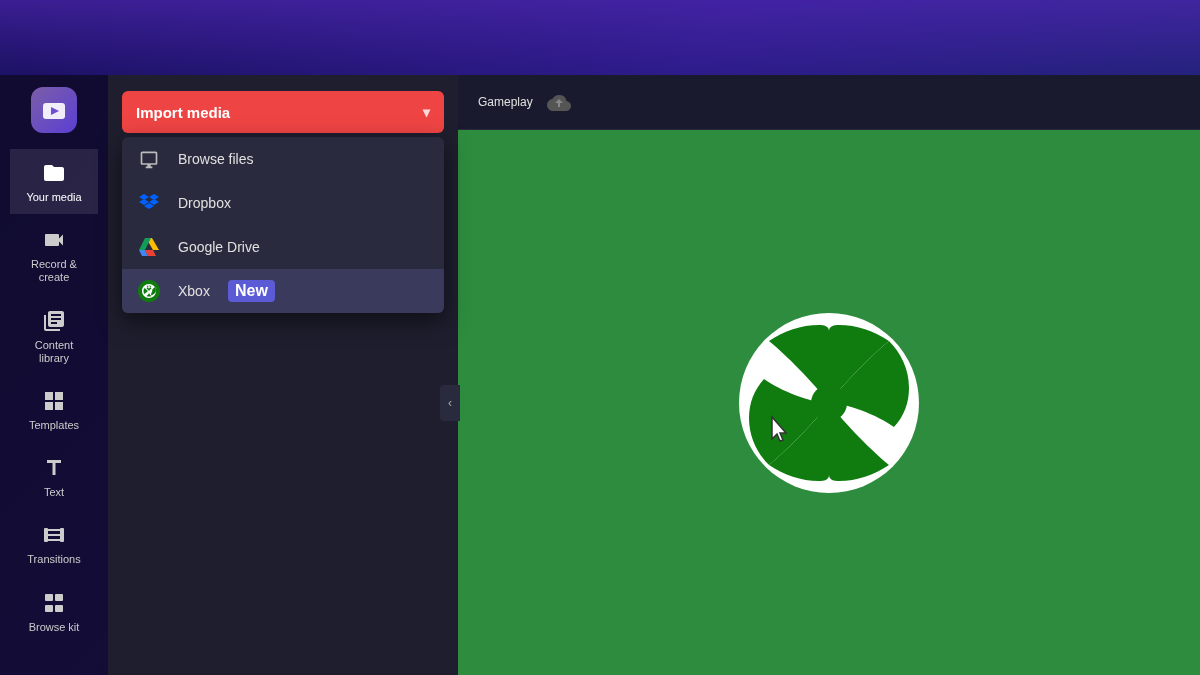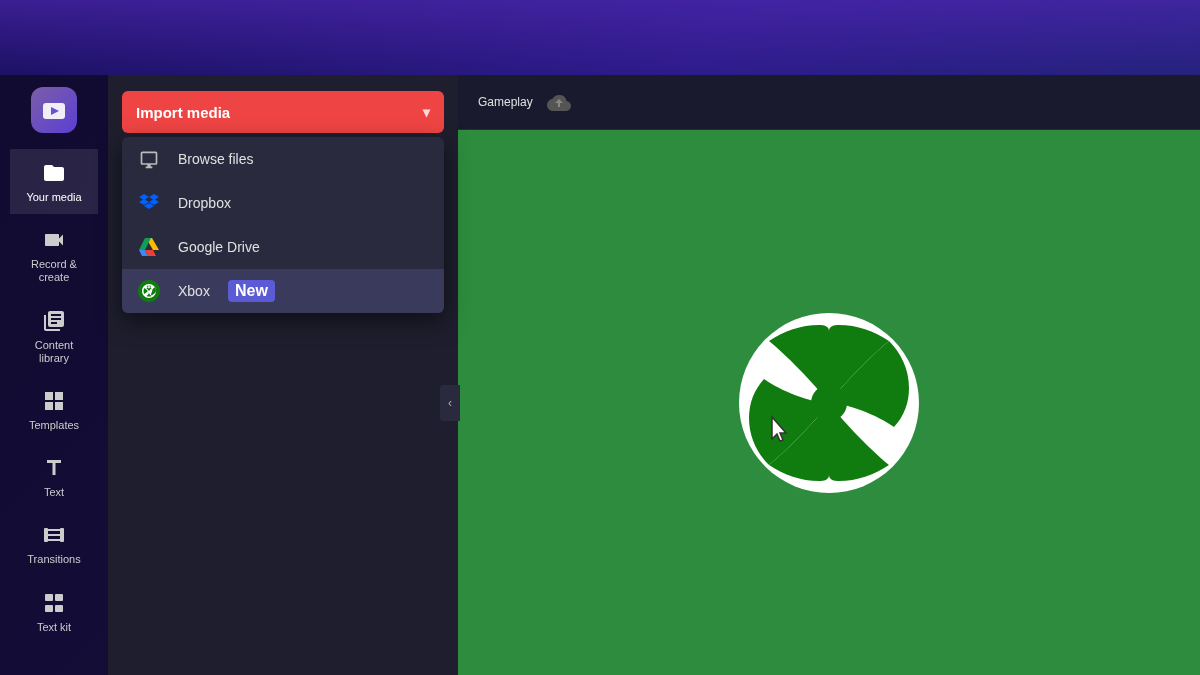--- a/index.html
+++ b/index.html
@@ -320,21 +320,21 @@
 
       <div class="sidebar-item">
         <div class="sidebar-icon">
           <svg viewBox="0 0 24 24" fill="currentColor">
             <rect x="3" y="14" width="8" height="7" rx="1"></rect>
             <rect x="13" y="3" width="8" height="7" rx="1"></rect>
             <rect x="13" y="14" width="8" height="7" rx="1"></rect>
             <rect x="3" y="3" width="8" height="7" rx="1"></rect>
           </svg>
         </div>
-        <span class="sidebar-label">Text kit</span>
+        <span class="sidebar-label">Browse kit</span>
       </div>
     </div>
 
     <div class="content-panel">
       <div class="import-media-bar">
         <button class="import-media-btn">
           <span>Import media</span>
           <span class="chevron">▾</span>
         </button>
       </div>

